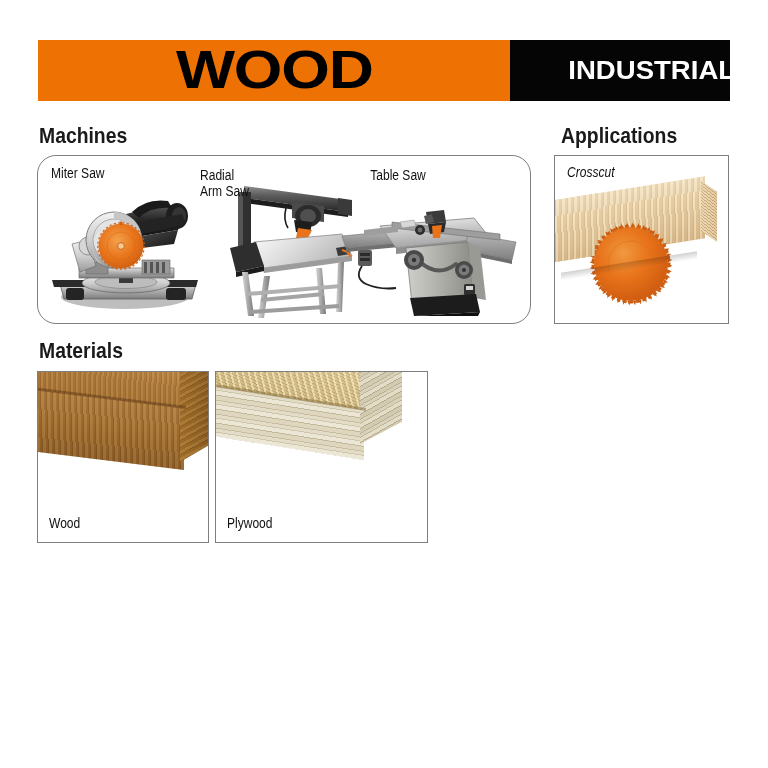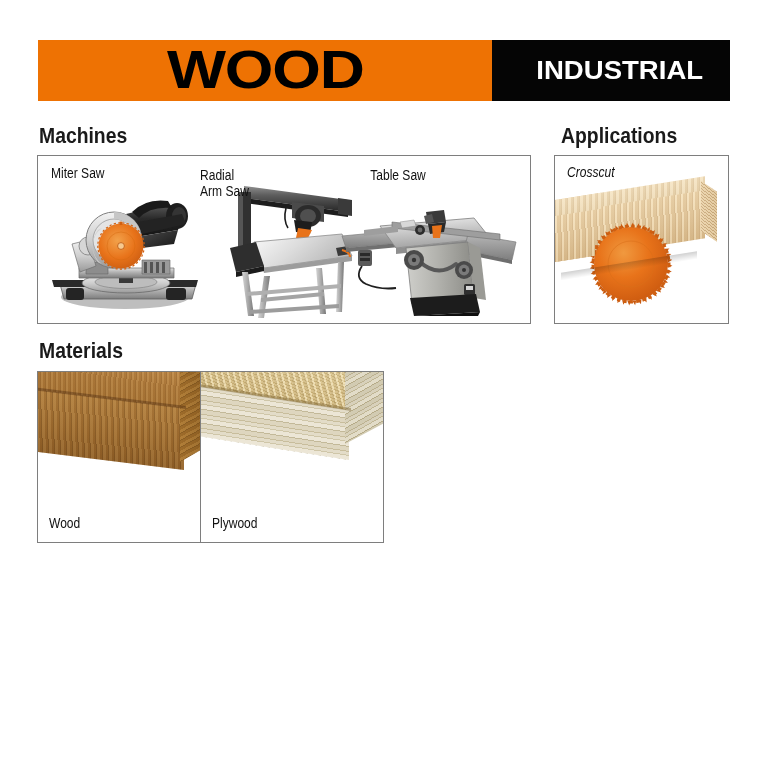--- a/index.html
+++ b/index.html
@@ -30,21 +30,21 @@
     letter-spacing:-1px;
     color:#000;
     transform:scaleX(1.18);
     transform-origin:center center;
     line-height:1;
     padding-bottom:3px;
   }
   .header-black{
     width:220px;
     background:#050505;
-    display:flex;align-items:center;justify-content:center;padding-left:18px;
+    display:flex;align-items:center;justify-content:flex-end;
   }
   .header-badge{
     font-family:"Liberation Sans", sans-serif;
     font-weight:bold;
     font-size:26px;
     color:#ffffff;
     letter-spacing:0px;
     transform:scaleX(1.06);
     line-height:1;
     padding-bottom:2px;
@@ -67,24 +67,24 @@
   #h-materials{left:39px;top:340px;}
 
   
   .panel{
     position:absolute;
     background:#ffffff;
     border:1.6px solid #7e7e7e;
     box-sizing:border-box;
     overflow:hidden;
   }
-  #panel-machines{left:37px;top:155px;width:494px;height:169px;}
+  #panel-machines{left:37px;top:155px;width:494px;height:169px;border-radius:19px;}
   #panel-applications{left:554px;top:155px;width:175px;height:169px;font-style:italic;}
   #panel-wood{left:37px;top:371px;width:172px;height:172px;}
-  #panel-plywood{left:200px;top:371px;width:184px;height:172px;text-decoration:underline;}
+  #panel-plywood{left:215px;top:371px;width:213px;height:172px;text-decoration:underline;}
 
   .lbl{
     position:absolute;
     font-family:"Liberation Sans", sans-serif;
     font-size:14px;
     color:#111;
     transform:scaleX(0.86);
     transform-origin:left top;
     line-height:1.12;
     white-space:pre-line;

